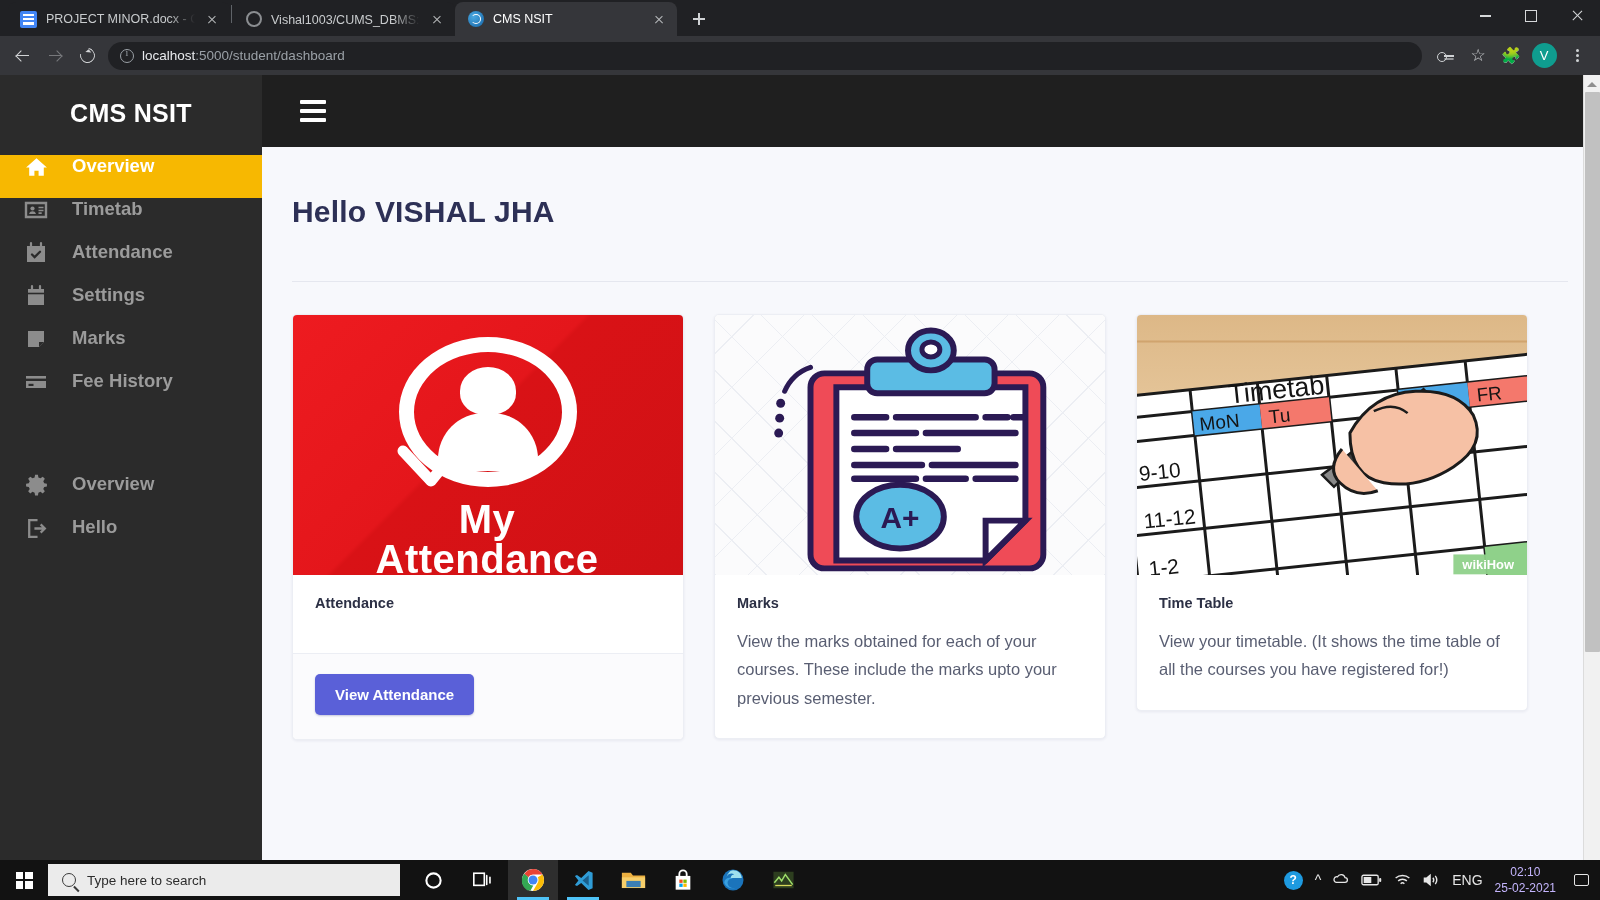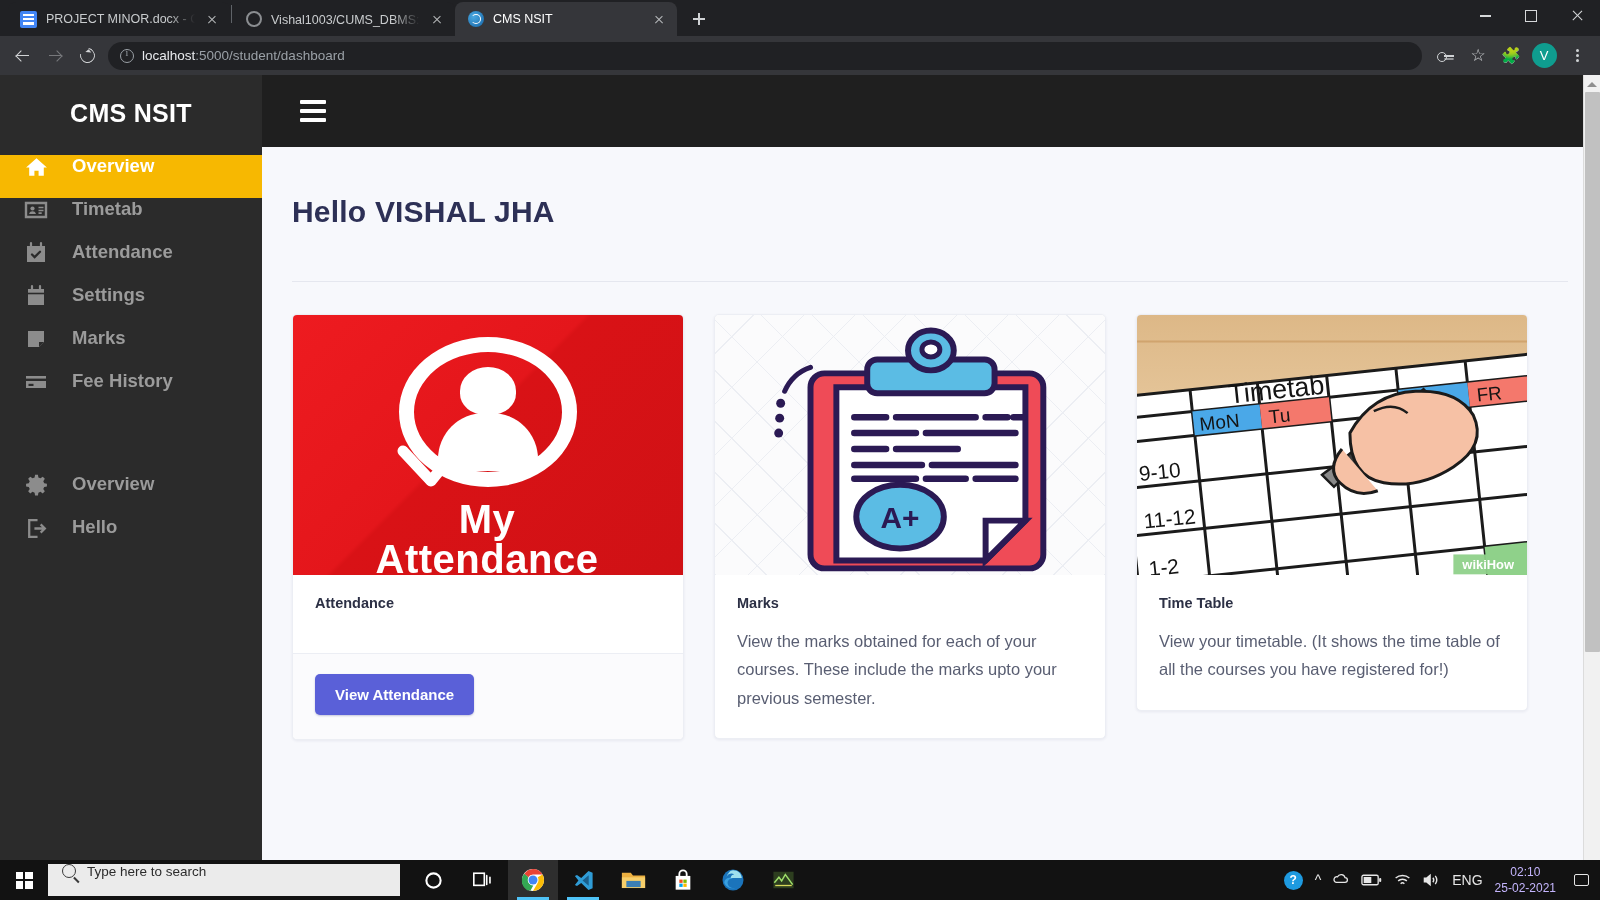--- a/index.html
+++ b/index.html
@@ -168,21 +168,21 @@
   .pscroll .sb-thumb { position:absolute; top:17px; left:1px; width:15px; height:560px;
      background:#c1c1c1; border-radius:1px; }
 
   
   .taskbar { width:1600px; height:40px; background:#121212; display:flex; align-items:center;
      position:relative; }
   .start { width:48px; height:40px; display:flex; align-items:center; justify-content:center; }
   .win-logo { width:17px; height:17px; display:grid; grid-template-columns:1fr 1fr;
      grid-template-rows:1fr 1fr; gap:2px; }
   .win-logo i { background:#ffffff; display:block; }
-  .tb-search { width:352px; height:32px; background:#ebebeb; display:flex; 
+  .tb-search { width:352px; height:32px; background:#ebebeb; display:flex; align-items:center;
      gap:11px; padding:0 14px; }
   .tb-search .mag { width:14px;height:14px;border:1.7px solid #3a3a3a;border-radius:50%;
      position:relative; flex:0 0 14px; }
   .tb-search .mag:after{content:"";position:absolute;right:-5px;bottom:-4px;width:7px;height:1.7px;
      background:#3a3a3a;transform:rotate(45deg);}
   .tb-search span { font-size:13.5px; color:#2c2c2c; }
   .tb-apps { display:flex; align-items:center; height:40px; margin-left:8px; }
   .tb-app { width:50px; height:40px; display:flex; align-items:center; justify-content:center;
      position:relative; }
   .tb-app.running:after { content:""; position:absolute; bottom:0; left:9px; right:9px; height:3px;

